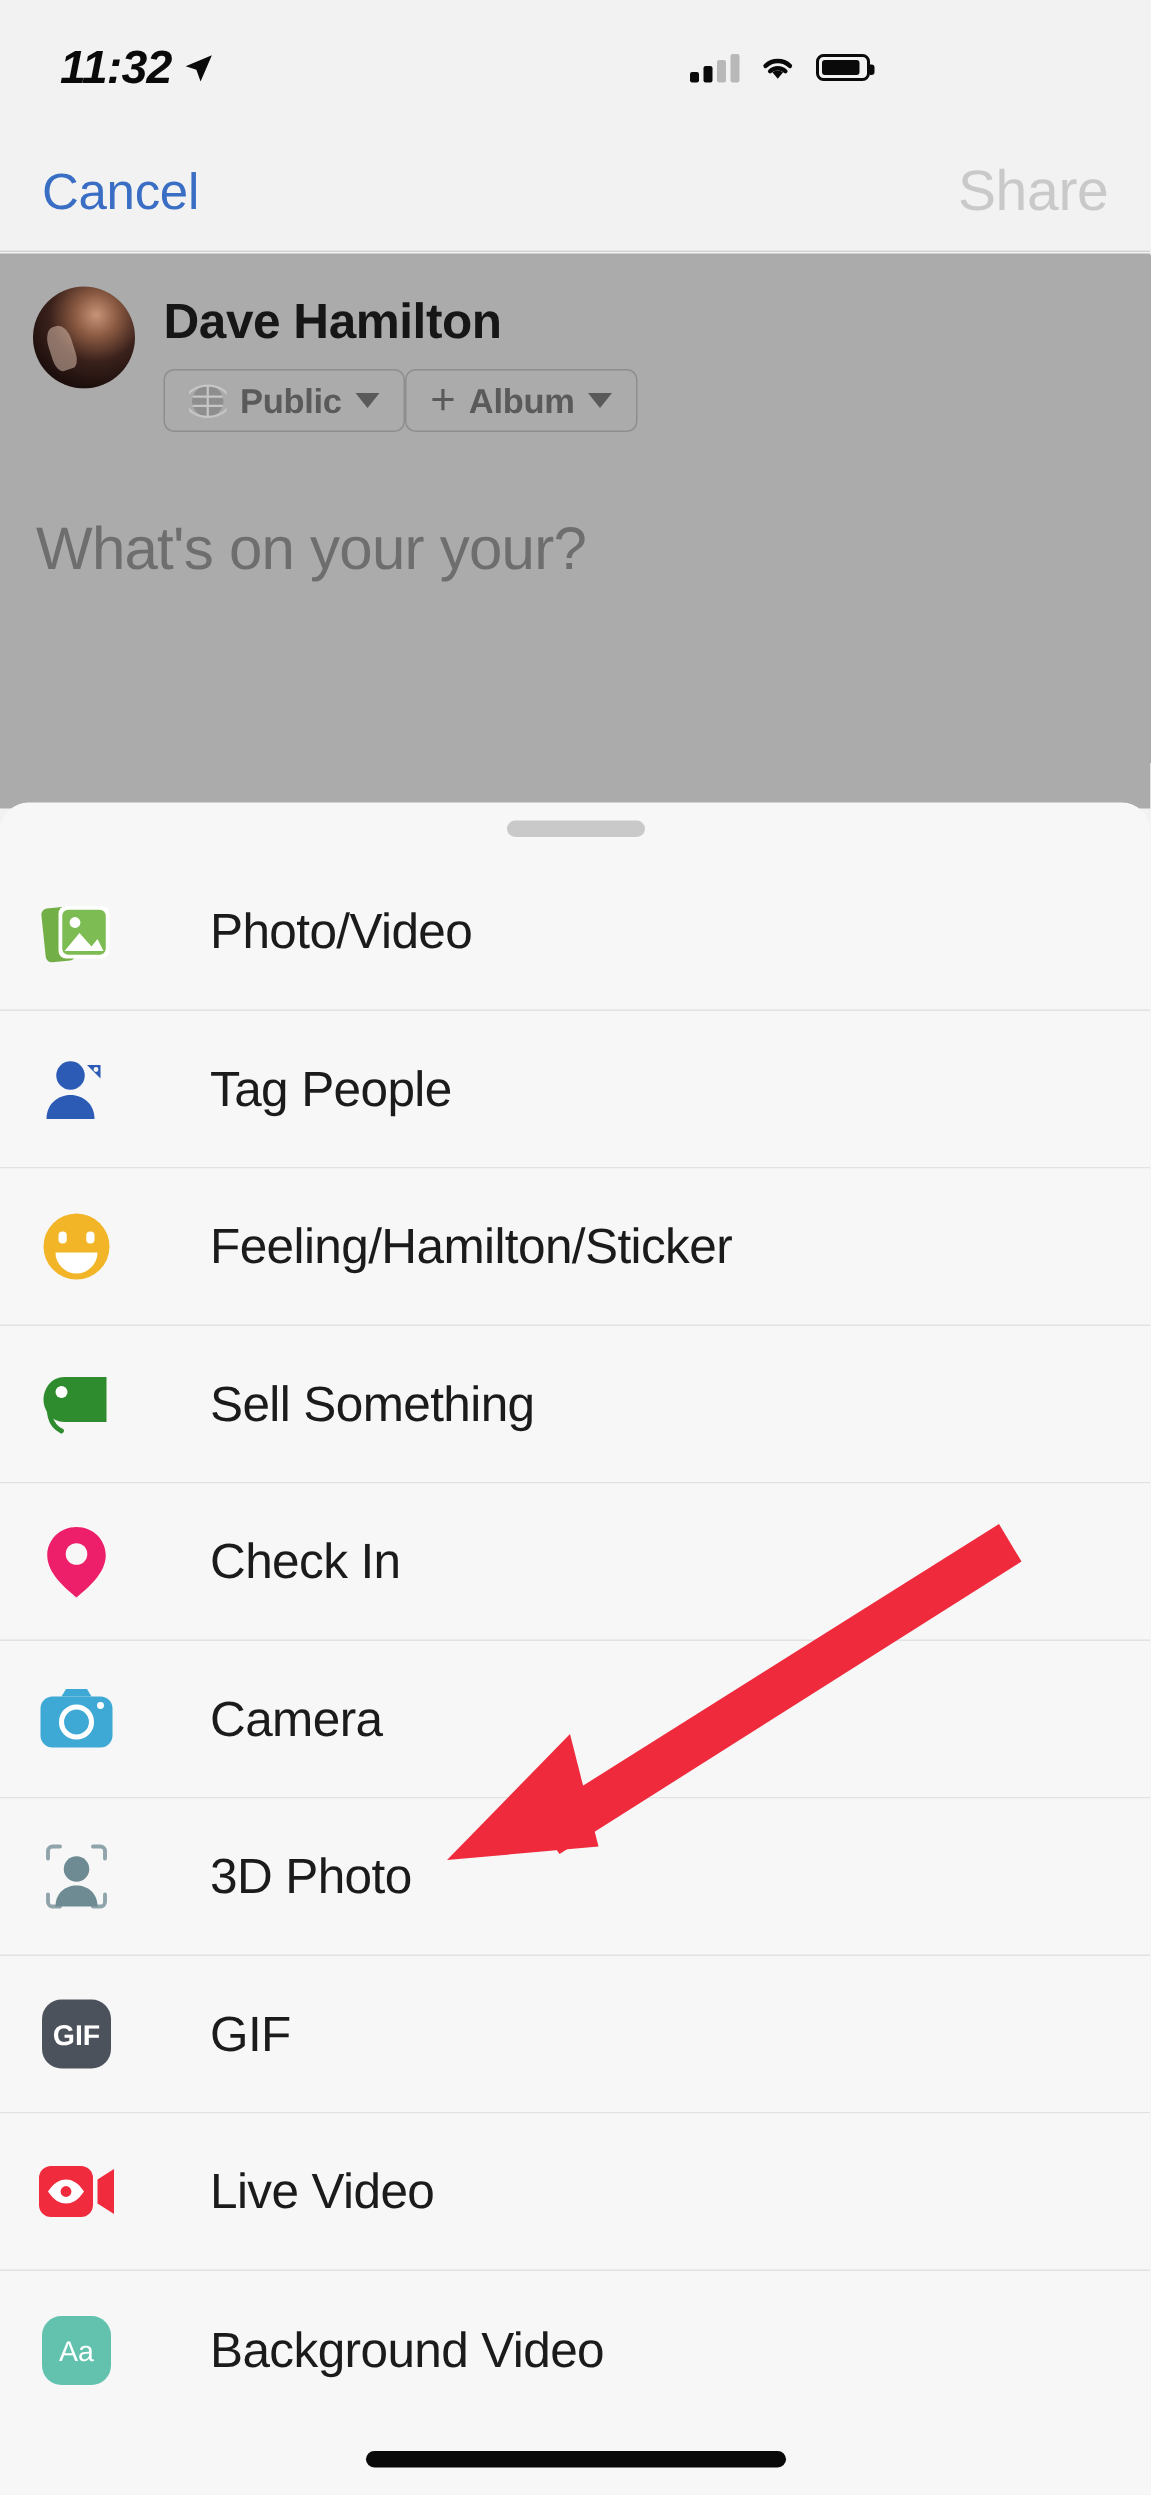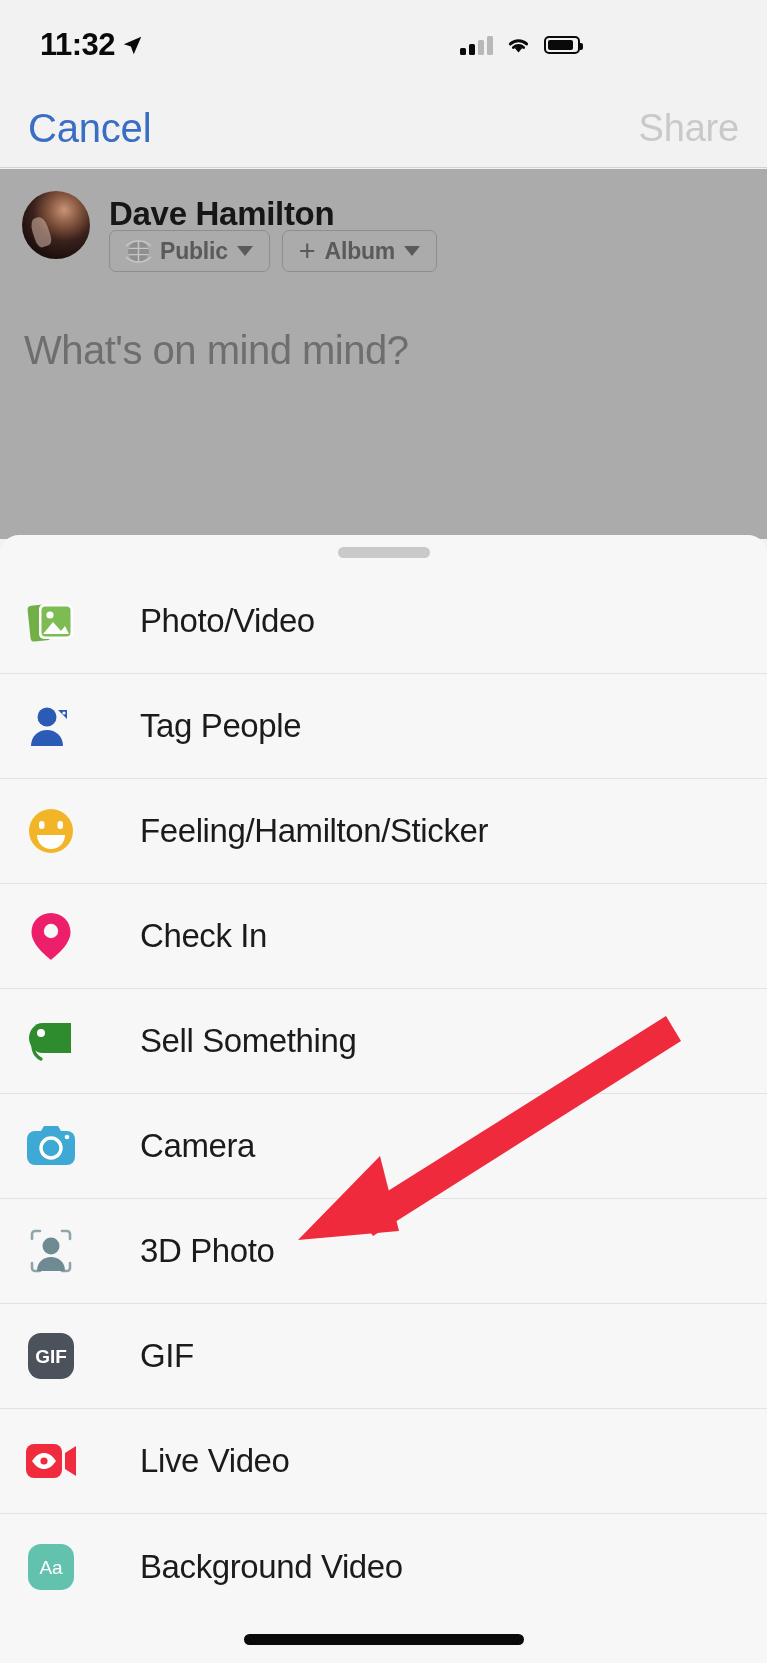--- a/index.html
+++ b/index.html
@@ -11,20 +11,21 @@
     overflow:hidden;
     -webkit-font-smoothing:antialiased;
   }
 
   
   .status-bar {
     position:absolute; top:0; left:0; width:618px; height:90px;
     background:#F2F2F2;
     display:flex; align-items:center; justify-content:space-between;
     padding:0 38px 0 40px;
+    font-style:italic;
   }
   .status-left { display:flex; align-items:center; gap:7px; }
   .status-time {
     font-size:31px; font-weight:600; color:#0A0A0A; letter-spacing:-0.5px;
     font-family:"Liberation Sans", sans-serif;
   }
   .loc-arrow { width:21px; height:21px; display:block; }
   .status-right { display:flex; align-items:center; gap:12px; }
   .signal { display:flex; align-items:flex-end; gap:3px; height:20px; }
   .signal i { width:6px; background:#0A0A0A; border-radius:1.5px; display:block; }
@@ -44,21 +45,21 @@
   .battery > span { display:block; height:100%; width:88%; background:#0A0A0A; border-radius:2px; }
 
   
   .nav-bar {
     position:absolute; top:90px; left:0; width:767px; height:78px;
     background:#F2F2F2;
     display:flex; align-items:center; justify-content:space-between;
     padding:0 28px;
     border-bottom:1px solid #D3D3D3;
   }
-  .nav-cancel { font-size:40px; color:#3A6EC4; letter-spacing:-0.2px; }
+  .nav-cancel { font-size:34px; color:#3A6EC4; letter-spacing:-0.2px; }
   .nav-title { font-size:31px; font-weight:700; color:#101010; letter-spacing:-0.3px; }
   .nav-share { font-size:38px; color:#C9C9C9; font-weight:500; letter-spacing:-0.2px; }
 
   
   .composer {
     position:absolute; top:169px; left:0; width:767px; height:370px;
     background:#ABABAB;
   }
   .composer-head { display:flex; align-items:flex-start; padding:22px 0 0 22px; }
   .avatar {
@@ -72,21 +73,21 @@
   .avatar::after {
     content:""; position:absolute; left:16%; top:38%;
     width:24%; height:44%; background:rgba(215,185,170,.55);
     border-radius:40% 40% 30% 30%; transform:rotate(-18deg);
   }
   .composer-info { margin-left:19px; }
   .composer-name {
     font-size:33px; font-weight:700; color:#161616; letter-spacing:-0.3px;
     line-height:1; padding-top:6px;
   }
-  .pill-row { display:flex; gap:12px; }
+  .pill-row { display:flex; gap:0; margin-top:16px; }
   .pill {
     display:flex; align-items:center; gap:9px;
     border:1.5px solid #8E8E8E; border-radius:7px;
     height:42px; padding:0 16px;
     font-size:23px; font-weight:700; color:#5A5A5A; letter-spacing:-0.2px;
   }
   .globe-ic { width:25px; height:25px; display:block; }
   .plus-ic { font-size:29px; font-weight:400; color:#5A5A5A; line-height:1; }
   .caret { width:0; height:0; border-left:8px solid transparent; border-right:8px solid transparent; border-top:10px solid #5A5A5A; }
   .composer-placeholder {
@@ -180,21 +181,21 @@
           <span class="caret"></span>
         </div>
         <div class="pill">
           <span class="plus-ic">+</span>
           <span>Album</span>
           <span class="caret"></span>
         </div>
       </div>
     </div>
   </div>
-  <div class="composer-placeholder">What's on mind mind?</div>
+  <div class="composer-placeholder">What's on your your?</div>
 </div>
 
 <div class="sheet">
   <div class="grabber"></div>
   <div class="sheet-list">
 
     <div class="row">
       <span class="row-icon">
         <svg width="52" height="52" viewBox="0 0 52 52">
           <rect x="4" y="10" width="20" height="36" rx="4" fill="#72AF46" transform="rotate(-6 14 28)"></rect>
@@ -226,37 +227,37 @@
           <rect x="13" y="15" width="5.5" height="8" rx="2.7" fill="#FFFFFF"></rect>
           <rect x="31.5" y="15" width="5.5" height="8" rx="2.7" fill="#FFFFFF"></rect>
           <path d="M11 29 h28 a14 14 0 0 1 -28 0 Z" fill="#FFFFFF"></path>
         </svg>
       </span>
       <span class="row-label">Feeling/Hamilton/Sticker</span>
     </div>
 
     <div class="row">
       <span class="row-icon">
-        <svg width="50" height="52" viewBox="0 0 50 52">
-          <path d="M25 3 C14 3 5.5 11.5 5.5 22 C5.5 34 18 44 25 50 C32 44 44.5 34 44.5 22 C44.5 11.5 36 3 25 3 Z" fill="#ED1E6A"></path>
-          <circle cx="25" cy="21" r="7.2" fill="#F7F7F7"></circle>
-        </svg>
-      </span>
-      <span class="row-label">Check In</span>
-    </div>
-
-    <div class="row">
-      <span class="row-icon">
         <svg width="52" height="48" viewBox="0 0 52 48">
           <path d="M18 6 L46 6 L46 36 L18 36 C9 36 4 28 4 21 C4 14 9 6 18 6 Z" fill="#2E8B2E"></path>
           <circle cx="16" cy="16" r="4" fill="#FFFFFF"></circle>
           <path d="M10 22 C6 28 8 38 16 42" fill="none" stroke="#2E8B2E" stroke-width="3.2" stroke-linecap="round"></path>
         </svg>
       </span>
       <span class="row-label">Sell Something</span>
+    </div>
+
+    <div class="row">
+      <span class="row-icon">
+        <svg width="50" height="52" viewBox="0 0 50 52">
+          <path d="M25 3 C14 3 5.5 11.5 5.5 22 C5.5 34 18 44 25 50 C32 44 44.5 34 44.5 22 C44.5 11.5 36 3 25 3 Z" fill="#ED1E6A"></path>
+          <circle cx="25" cy="21" r="7.2" fill="#F7F7F7"></circle>
+        </svg>
+      </span>
+      <span class="row-label">Check In</span>
     </div>
 
     <div class="row">
       <span class="row-icon">
         <svg width="52" height="46" viewBox="0 0 52 46">
           <rect x="2" y="8" width="48" height="34" rx="8" fill="#3FA9D6"></rect>
           <path d="M16 8 l3-5 h14 l3 5 Z" fill="#3FA9D6"></path>
           <circle cx="26" cy="25" r="10" fill="none" stroke="#FFFFFF" stroke-width="3.4"></circle>
           <circle cx="42" cy="14" r="2.3" fill="#FFFFFF"></circle>
         </svg>

